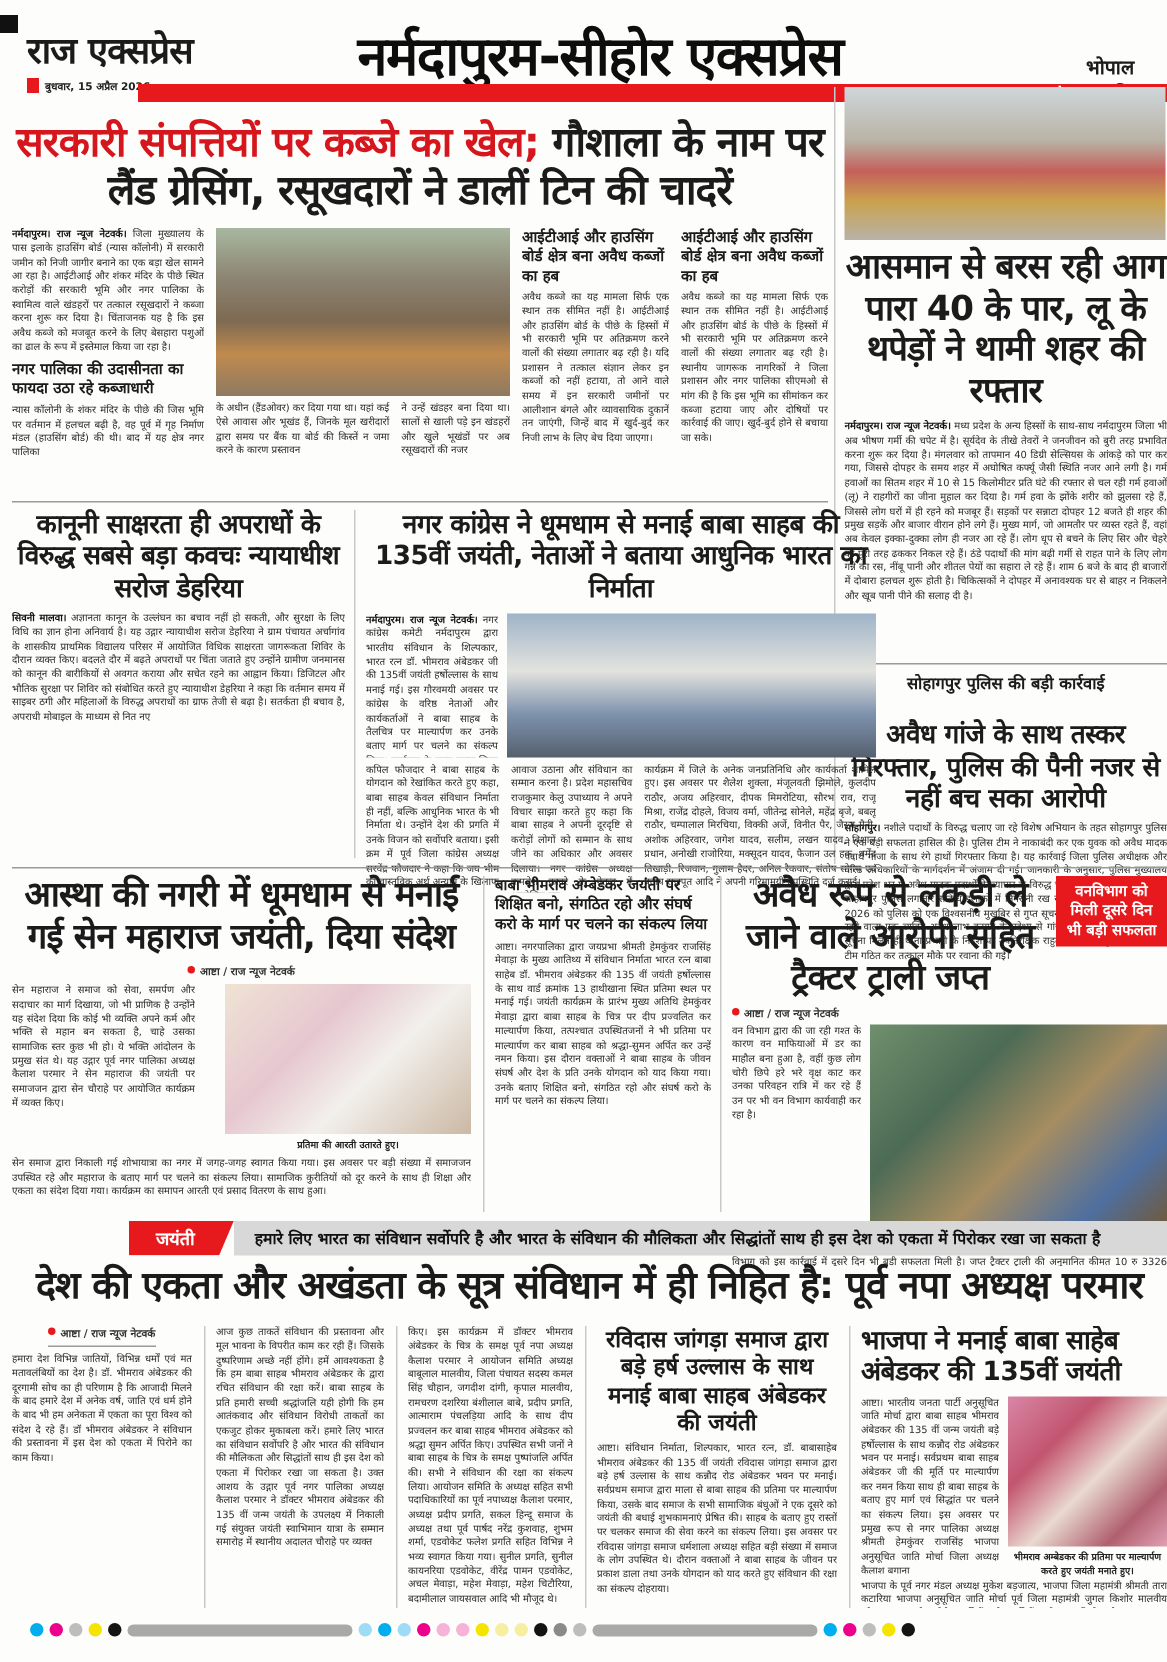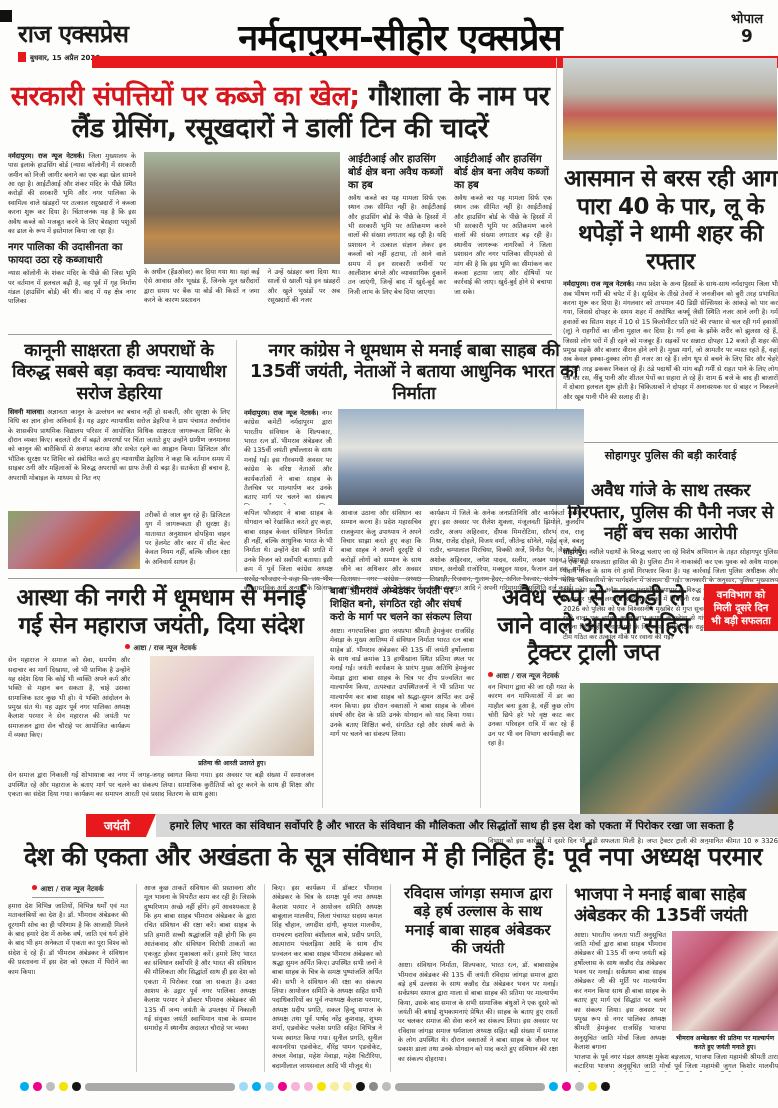--- a/index.html
+++ b/index.html
@@ -13,21 +13,21 @@
   .hcenter { text-align:center; }
   .justify { text-align:justify; }
   .clip { overflow:hidden; }
 
   
   .reg-sq { width:12px; height:12px; background:#111; }
   .brand { font-size:24px; font-weight:bold; letter-spacing:-0.5px; }
   .brand-date { font-size:7px; font-weight:bold; color:#222; }
   .date-sq { display:inline-block; width:8px; height:10px; background:#e8191c; margin-right:4px; vertical-align:-2px; }
   .mast-title { font-size:36px; font-weight:bold; letter-spacing:-1px; color:#0d0d0d; white-space:nowrap; }
-  .edition { font-size:13px; font-weight:bold; line-height:1.1; text-align:center; }
+  .edition { font-size:13px; font-weight:bold; line-height:1.1; text-align:left;margin-top:27px; }
   .pageno { font-size:17px; font-weight:bold; text-align:center; }
   .redbar { background:#e8191c; height:12px; }
   .website { color:#fff; font-size:9px; font-weight:bold; float:right; padding:1px 6px 0 0; }
 
   
   .hl-xl { font-size:27px; font-weight:bold; line-height:1.18; letter-spacing:-0.5px; }
   .hl-xl .red { color:#d6161d; }
   .hl-lg { font-size:23px; font-weight:bold; line-height:1.2; letter-spacing:-0.5px; }
   .hl-md { font-size:17.5px; font-weight:bold; line-height:1.22; letter-spacing:-0.3px; }
   .hl-sm { font-size:15px; font-weight:bold; line-height:1.22; }
@@ -129,24 +129,20 @@
       <p class="body justify"><b>सोहागपुर।</b> <span>नशीले पदार्थों के विरुद्ध चलाए जा रहे विशेष अभियान के तहत सोहागपुर पुलिस ने एक बड़ी सफलता हासिल की है। पुलिस टीम ने नाकाबंदी कर एक युवक को अवैध मादक पदार्थ गांजा के साथ रंगे हाथों गिरफ्तार किया है। यह कार्रवाई जिला पुलिस अधीक्षक और वरिष्ठ अधिकारियों के मार्गदर्शन में अंजाम दी गई। जानकारी के अनुसार, पुलिस मुख्यालय द्वारा प्रदेश भर में अवैध मादक पदार्थों के व्यापार के विरुद्ध चलाए जा रहे अभियान के तहत सोहागपुर पुलिस लगातार संदिग्ध इलाकों में निगरानी रख रही थी। इसी दौरान 13 अप्रैल 2026 को पुलिस को एक विश्वसनीय मुखबिर से गुप्त सूचना मिली कि ग्राम टुकराखेड़ा का रहने वाला एक व्यक्ति अवैध लाभ कमाने के उद्देश्य से गांजा बेचने का काम कर रहा है। सूचना मिलते ही थाना प्रभारी के निर्देश पर उपनिरीक्षक राहुल पटेल के नेतृत्व में एक विशेष टीम गठित कर तत्काल मौके पर रवाना की गई।</span></p>
     </div>
   </div>
 
   <div class="abs rule" style="left:8px;top:334px;width:544px"></div>
 
   <div class="abs" style="left:8px;top:340px;width:222px;height:232px">
     <div class="hl-md hcenter">कानूनी साक्षरता ही अपराधों के विरुद्ध सबसे बड़ा कवचः न्यायाधीश सरोज डेहरिया</div>
     <div class="clip" style="height:100px;margin-top:4px">
       <p class="body justify"><b>सिवनी मालवा।</b> <span>अज्ञानता कानून के उल्लंघन का बचाव नहीं हो सकती, और सुरक्षा के लिए विधि का ज्ञान होना अनिवार्य है। यह उद्गार न्यायाधीश सरोज डेहरिया ने ग्राम पंचायत अर्चागांव के शासकीय प्राथमिक विद्यालय परिसर में आयोजित विधिक साक्षरता जागरूकता शिविर के दौरान व्यक्त किए। बदलते दौर में बढ़ते अपराधों पर चिंता जताते हुए उन्होंने ग्रामीण जनमानस को कानून की बारीकियों से अवगत कराया और सचेत रहने का आह्वान किया। डिजिटल और भौतिक सुरक्षा पर शिविर को संबोधित करते हुए न्यायाधीश डेहरिया ने कहा कि वर्तमान समय में साइबर ठगी और महिलाओं के विरुद्ध अपराधों का ग्राफ तेजी से बढ़ा है। सतर्कता ही बचाव है, अपराधी मोबाइल के माध्यम से नित नए</span></p>
-    </div>
-    <div style="display:flex;gap:5px;margin-top:3px">
-      <div class="photo ph-camp" style="flex:0 0 132px;height:58px"></div>
-      <p class="body justify clip" style="height:58px">तरीकों से जाल बुन रहे हैं। डिजिटल युग में जागरूकता ही सुरक्षा है। यातायात अनुशासन दोपहिया वाहन पर हेलमेट और कार में सीट बेल्ट केवल नियम नहीं, बल्कि जीवन रक्षा के अनिवार्य साधन हैं।</p>
     </div>
   </div>
 
   <div class="abs vline" style="left:236px;top:340px;width:348px;height:232px;padding-left:7px">
     <div class="hl-md hcenter">नगर कांग्रेस ने धूमधाम से मनाई बाबा साहब की 135वीं जयंती, नेताओं ने बताया आधुनिक भारत का निर्माता</div>
     <div style="display:flex;gap:6px;margin-top:5px">
       <p class="body justify clip" style="flex:0 0 88px;height:96px"><b>नर्मदापुरम। राज न्यूज नेटवर्क।</b> <span>नगर कांग्रेस कमेटी नर्मदापुरम द्वारा भारतीय संविधान के शिल्पकार, भारत रत्न डॉ. भीमराव अंबेडकर जी की 135वीं जयंती हर्षोल्लास के साथ मनाई गई। इस गौरवमयी अवसर पर कांग्रेस के वरिष्ठ नेताओं और कार्यकर्ताओं ने बाबा साहब के तैलचित्र पर माल्यार्पण कर उनके बताए मार्ग पर चलने का संकल्प लिया। कार्यक्रम के मुख्य वक्ता जिला कांग्रेस अध्यक्ष ने अपने संबोधन में बाबा साहब को नमन करते हुए उन्हें सामाजिक न्याय का पुरोधा बताया। उन्होंने कहा कि बाबा साहब ने समाज के शोषित और वंचित वर्ग को मुख्यधारा में लाने के लिए अपना जीवन समर्पित कर दिया।</span></p>
       <div class="photo ph-congress" style="flex:1;height:96px"></div>
     </div>
     <div class="cols clip" style="margin-top:4px;height:86px">

